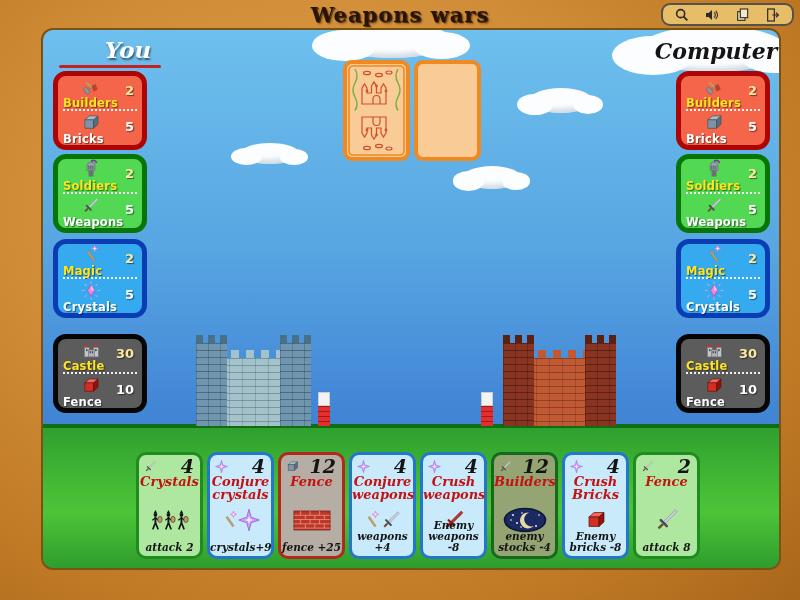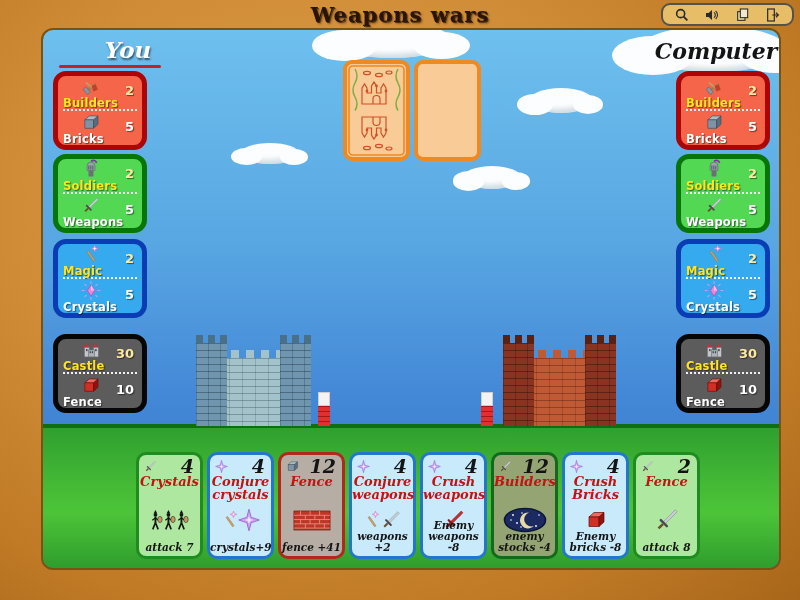--- a/index.html
+++ b/index.html
@@ -491,21 +491,21 @@
         <svg width="13" height="23">
           <use href="#i-sol"></use>
         </svg>
         <svg width="13" height="23">
           <use href="#i-sol"></use>
         </svg>
         <svg width="13" height="23">
           <use href="#i-sol"></use>
         </svg>
       </div>
-    <div class="ceffect">attack 7</div>
+    <div class="ceffect">attack 2</div>
   </div>
 
   <div class="card v-blue" style="left:164px;">
     <span class="cost-icon"><svg>
           <use href="#i-sparkle"></use>
         </svg></span>
     <span class="cost">4</span>
     <div class="ctitle">Conjure
 crystals</div>
     <div class="cart">
@@ -523,39 +523,39 @@
     <span class="cost-icon"><svg>
           <use href="#i-brickgray"></use>
         </svg></span>
     <span class="cost">12</span>
     <div class="ctitle">Fence</div>
     <div class="cart">
         <svg width="38" height="21">
           <use href="#i-wall"></use>
         </svg>
       </div>
-    <div class="ceffect">fence +41</div>
+    <div class="ceffect">fence +25</div>
   </div>
 
   <div class="card v-blue" style="left:306px;">
     <span class="cost-icon"><svg>
           <use href="#i-sparkle"></use>
         </svg></span>
     <span class="cost">4</span>
     <div class="ctitle">Conjure
 weapons</div>
     <div class="cart">
         <svg width="20" height="22" style="margin-right:-3px">
           <use href="#i-wand"></use>
         </svg>
         <svg width="24" height="24">
           <use href="#i-sword"></use>
         </svg>
       </div>
-    <div class="ceffect">weapons +2</div>
+    <div class="ceffect">weapons +4</div>
   </div>
 
   <div class="card v-blue" style="left:377px;">
     <span class="cost-icon"><svg>
           <use href="#i-sparkle"></use>
         </svg></span>
     <span class="cost">4</span>
     <div class="ctitle">Crush
 weapons</div>
     <div class="cart">

